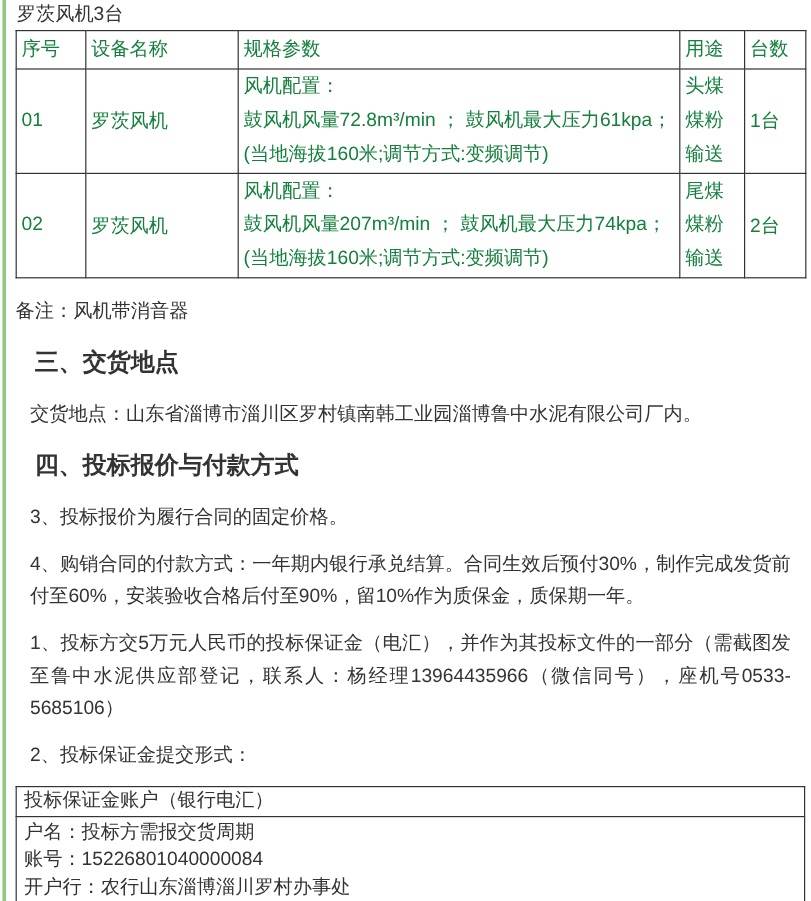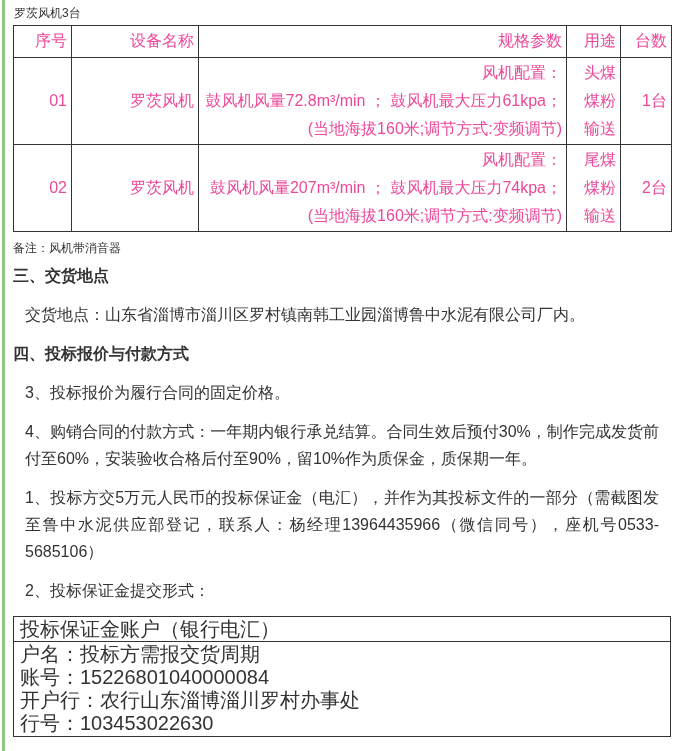--- a/index.html
+++ b/index.html
@@ -23,69 +23,69 @@
     height: 751px;
     background: #8fc97f;
   }
   .page {
     position: absolute;
     left: 13px;
     top: 0;
     width: 658px;
   }
   .doc-title {
-    font-size: 12px;
+    font-size: 16px;
     line-height: 20px;
     padding: 3px 0 2px 1px;
     color: #333333;
   }
   table.equip {
     border-collapse: collapse;
     table-layout: fixed;
     width: 658px;
   }
   table.equip th, table.equip td {
     border: 1px solid #333333;
     font-size: 16px;
     font-weight: normal;
-    text-align: right;
+    text-align: left;
     vertical-align: middle;
     padding: 1px 4px;
-    color: #ec4899;
+    color: #15803d;
   }
   table.equip th { height: 29px; }
   tr.equip-row { height: 86px; }
   .spec-cell div { line-height: 28px; }
   .usage-cell { word-break: break-all; line-height: 28px; }
   .note-line {
-    font-size: 12px;
+    font-size: 16px;
     line-height: 27px;
-    margin-top: 3px;
+    margin-top: 14px;
   }
   .doc-body .sec-heading {
-    font-size: 16px;
+    font-size: 20px;
     font-weight: bold;
     line-height: 27px;
-    margin: 0;
+    margin: 16px;
   }
   .doc-body p {
     font-size: 16px;
     line-height: 27px;
     margin: 12px;
     text-align: justify;
   }
   table.account {
     border-collapse: collapse;
     table-layout: fixed;
     width: 658px;
     margin-top: 4px;
   }
   table.account td {
     border: 1px solid #333333;
-    font-size: 20px;
+    font-size: 16px;
     padding: 1px 6px;
     color: #333333;
   }
   td.acct-header { height: 22px; line-height: 22px; }
   td.acct-body { padding: 3px 6px; }
   td.acct-body div { line-height: 23px; }
 </style>
 </head>
 <body>
 

